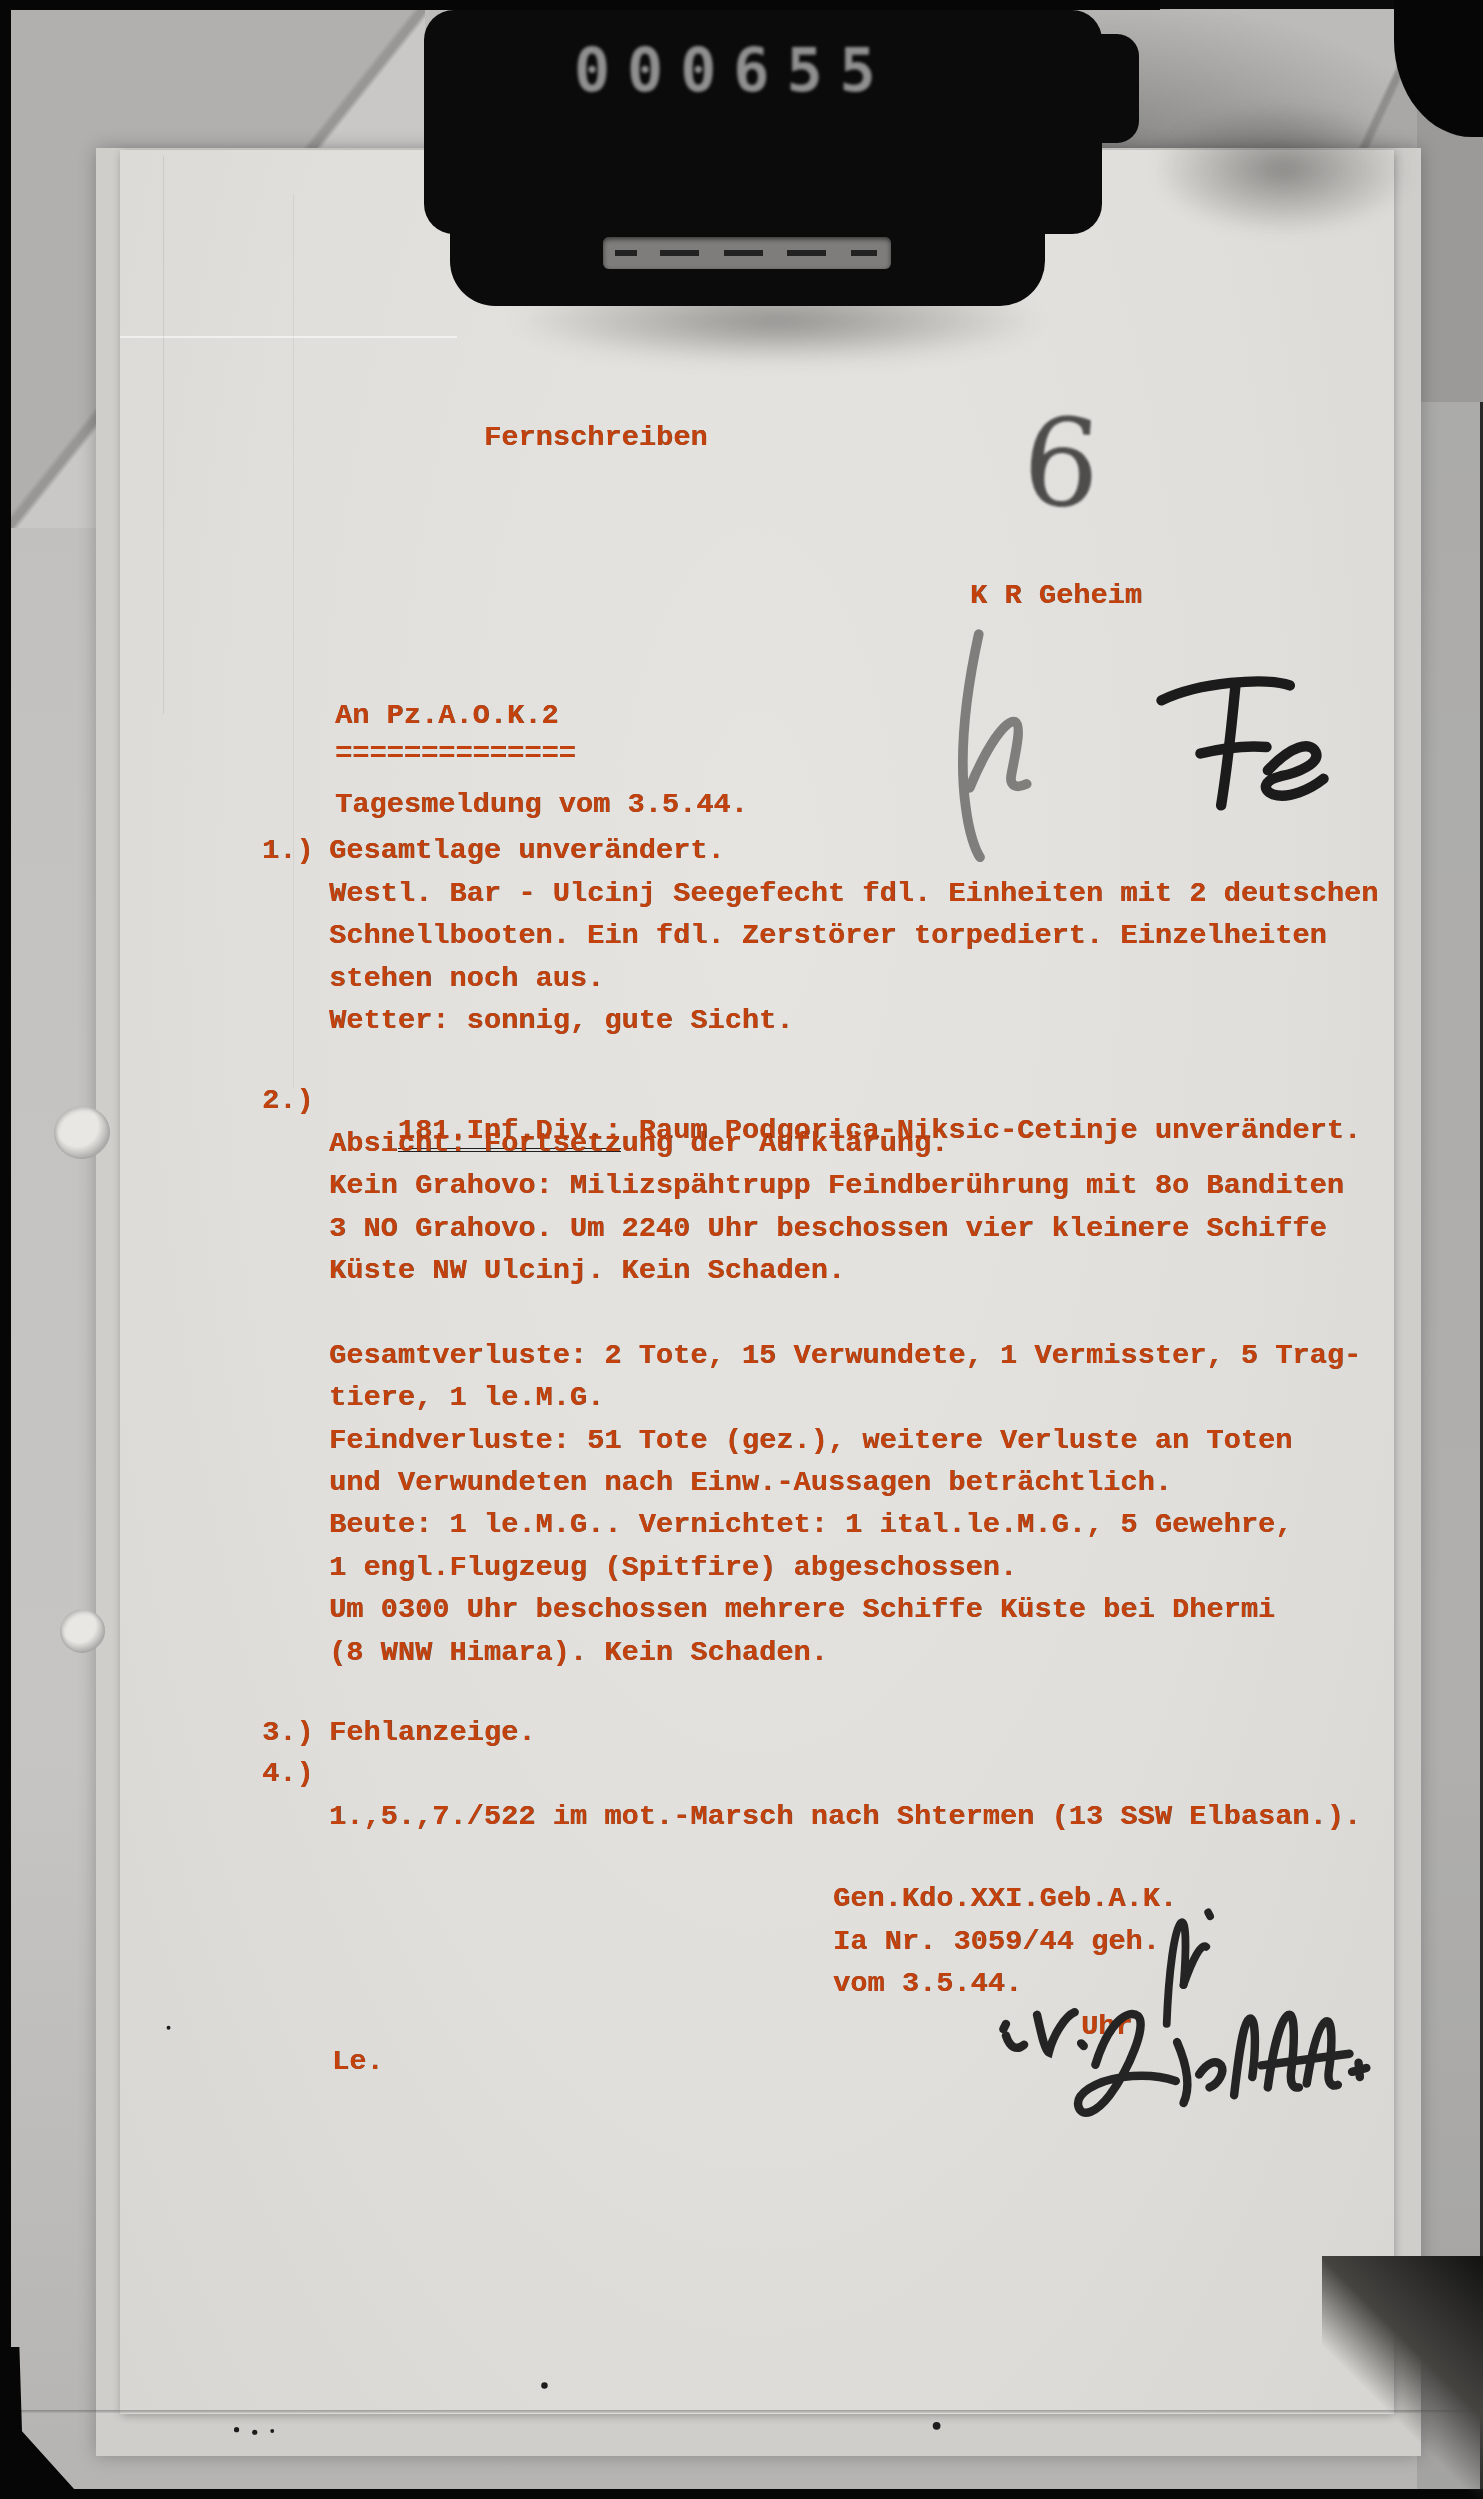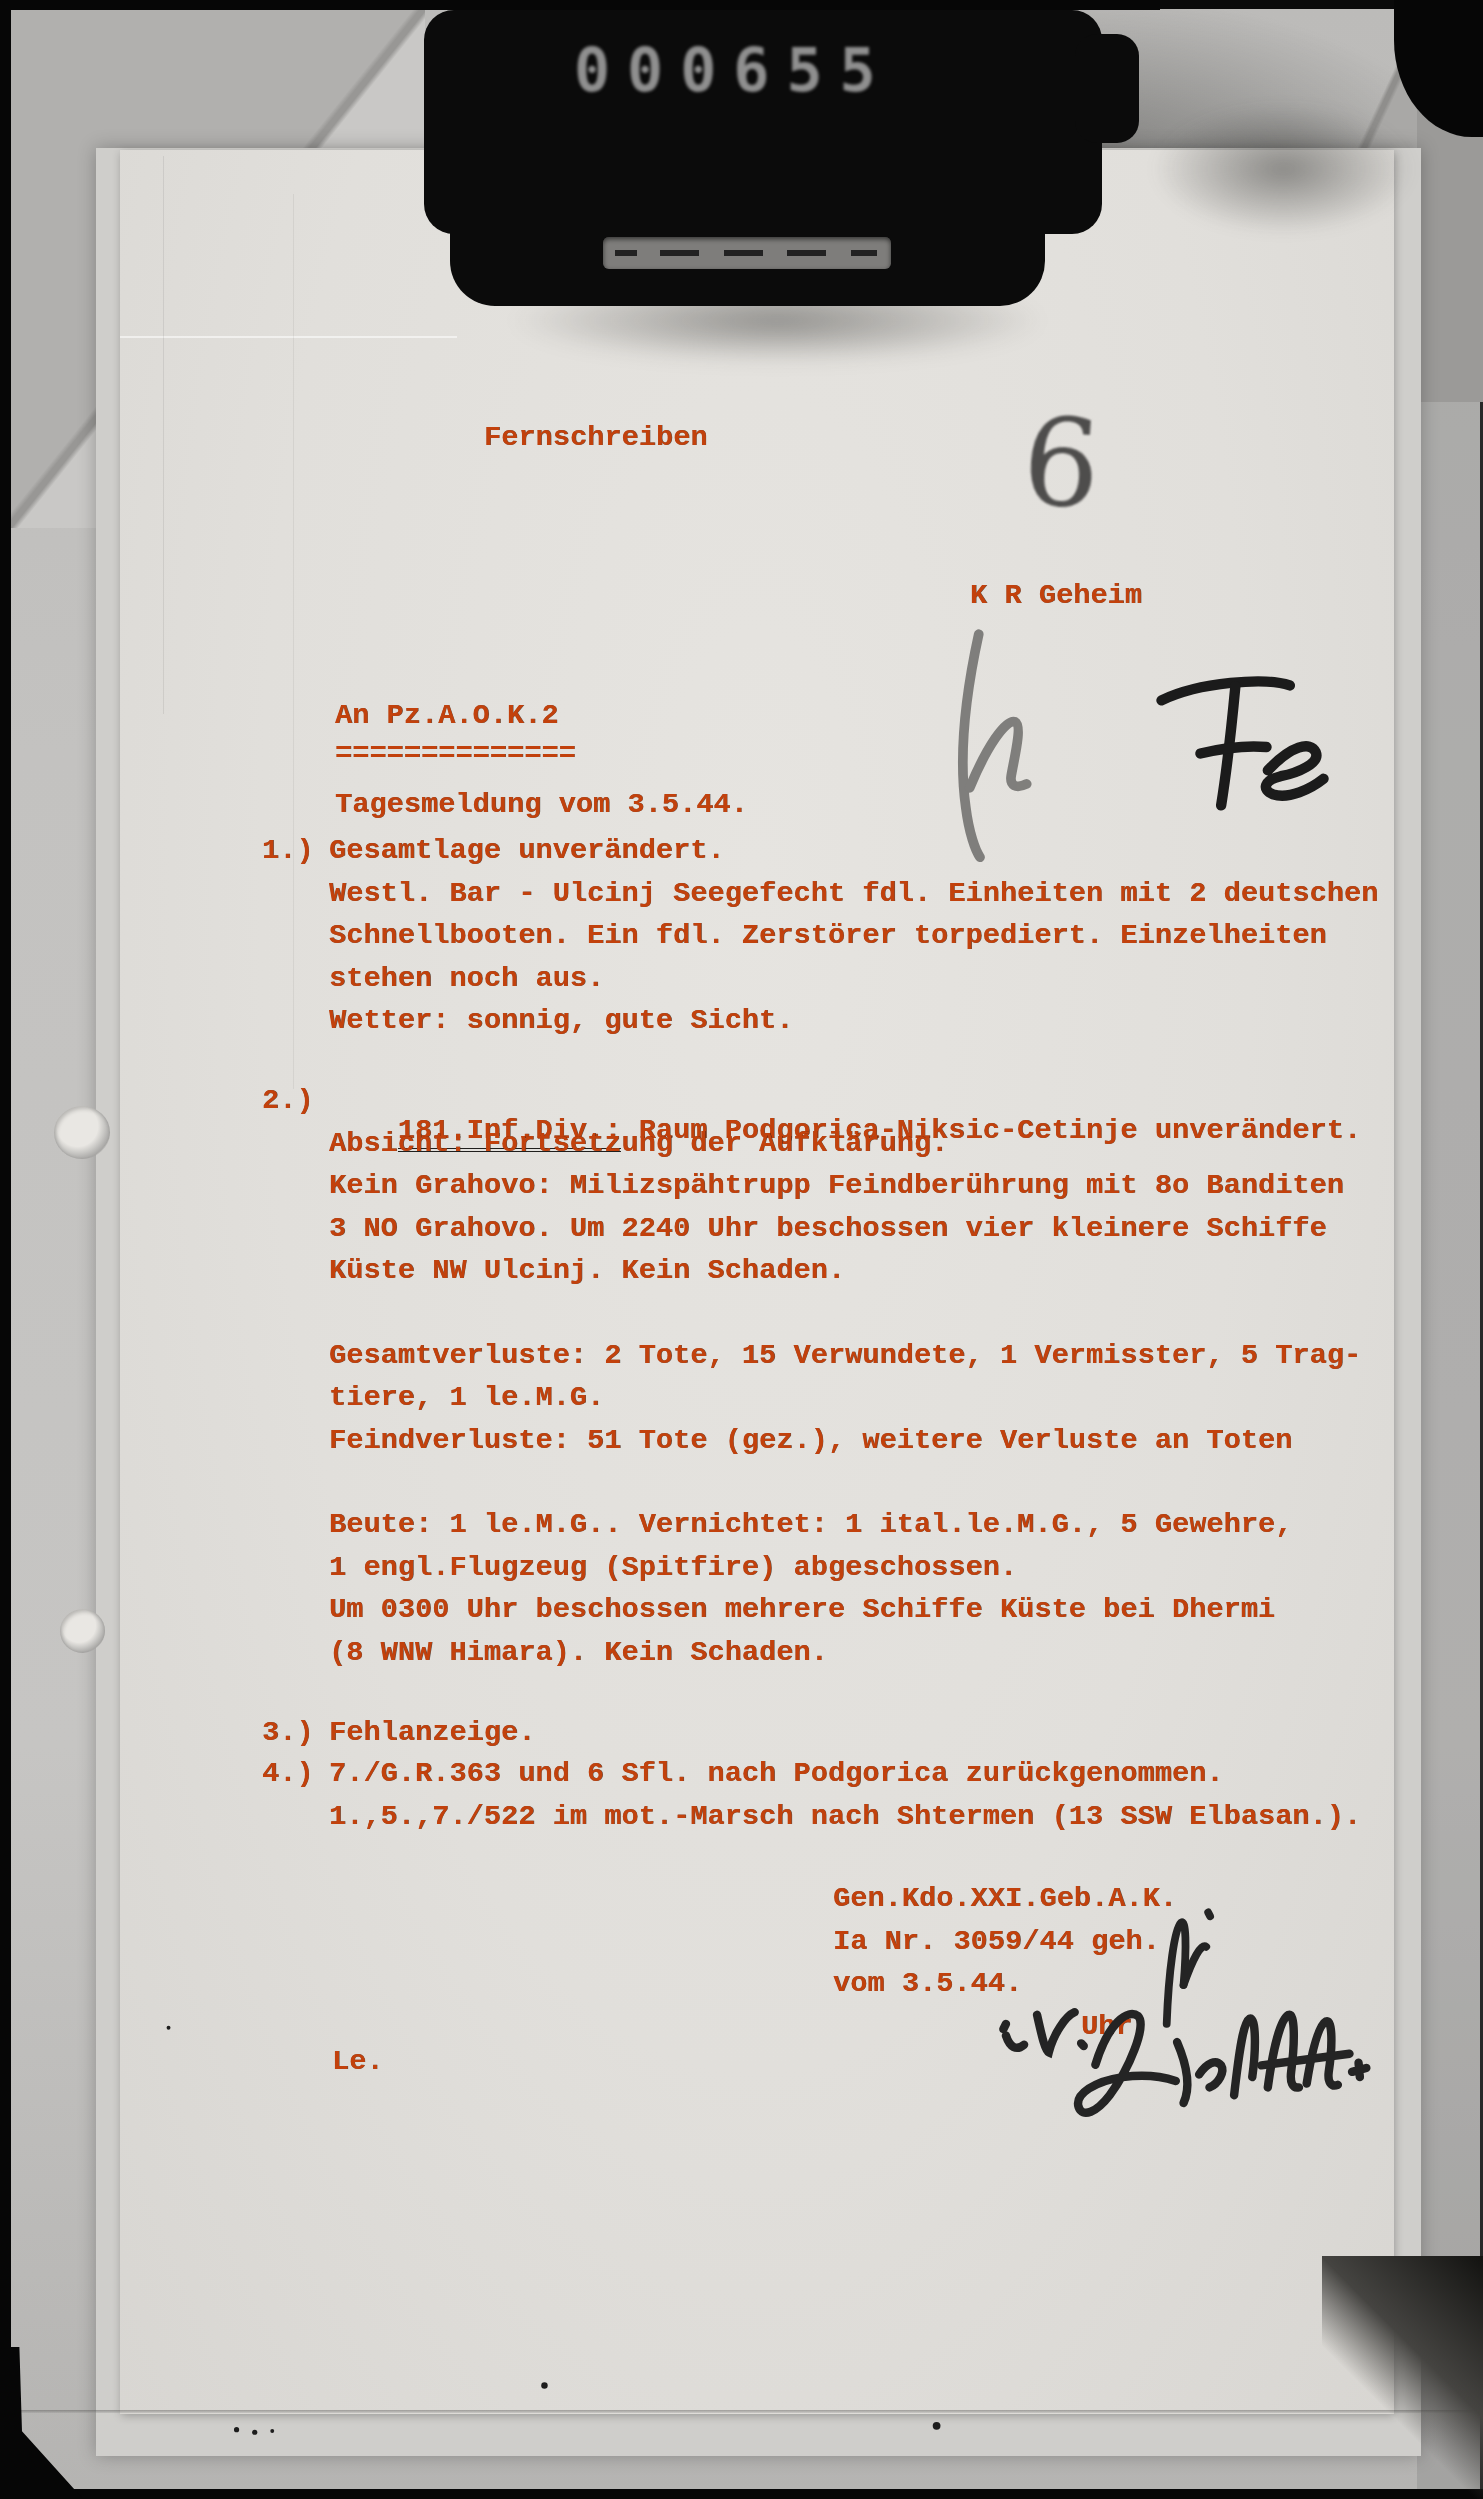--- a/index.html
+++ b/index.html
@@ -128,30 +128,30 @@
   <div class="tw" style="left:329px;top:1086px">
     <span class="u2">181.Inf.Div.:</span><span> Raum Podgorica-Niksic-Cetinje unverändert.</span>
   </div>
   <div class="tw" style="left:329px;top:1129px">Absicht: Fortsetzung der Aufklärung.</div>
   <div class="tw" style="left:329px;top:1171px">Kein Grahovo: Milizspähtrupp Feindberührung mit 8o Banditen</div>
   <div class="tw" style="left:329px;top:1214px">3 NO Grahovo. Um 2240 Uhr beschossen vier kleinere Schiffe</div>
   <div class="tw" style="left:329px;top:1256px">Küste NW Ulcinj. Kein Schaden.</div>
   <div class="tw" style="left:329px;top:1341px">Gesamtverluste: 2 Tote, 15 Verwundete, 1 Vermisster, 5 Trag-</div>
   <div class="tw" style="left:329px;top:1383px">tiere, 1 le.M.G.</div>
   <div class="tw" style="left:329px;top:1426px">Feindverluste: 51 Tote (gez.), weitere Verluste an Toten</div>
+  <div class="tw" style="left:329px;top:1468px">und Verwundeten nach Einw.-Aussagen beträchtlich.</div>
   <div class="tw" style="left:329px;top:1510px">Beute: 1 le.M.G.. Vernichtet: 1 ital.le.M.G., 5 Gewehre,</div>
   <div class="tw" style="left:329px;top:1553px">1 engl.Flugzeug (Spitfire) abgeschossen.</div>
   <div class="tw" style="left:329px;top:1595px">Um 0300 Uhr beschossen mehrere Schiffe Küste bei Dhermi</div>
   <div class="tw" style="left:329px;top:1638px">(8 WNW Himara). Kein Schaden.</div>
 
   <div class="tw" style="left:262px;top:1718px">3.)</div>
   <div class="tw" style="left:329px;top:1718px">Fehlanzeige.</div>
 
   <div class="tw" style="left:262px;top:1759px">4.)</div>
-  <div class="tw" style="left:329px;top:1759px">7./G.R.363 und 6 Sfl. nach Podgorica zurückgenommen.</div>
   <div class="tw" style="left:329px;top:1802px">1.,5.,7./522 im mot.-Marsch nach Shtermen (13 SSW Elbasan.).</div>
 
   <div class="tw" style="left:833px;top:1884px">Gen.Kdo.XXI.Geb.A.K.</div>
   <div class="tw" style="left:833px;top:1927px">Ia Nr. 3059/44 geh.</div>
   <div class="tw" style="left:833px;top:1969px">vom 3.5.44.</div>
   <div class="tw" style="left:1081px;top:2012px">Uhr</div>
 
   <div class="tw" style="left:332px;top:2047px">Le.</div>
 
   <div class="stamp-six">6</div>

